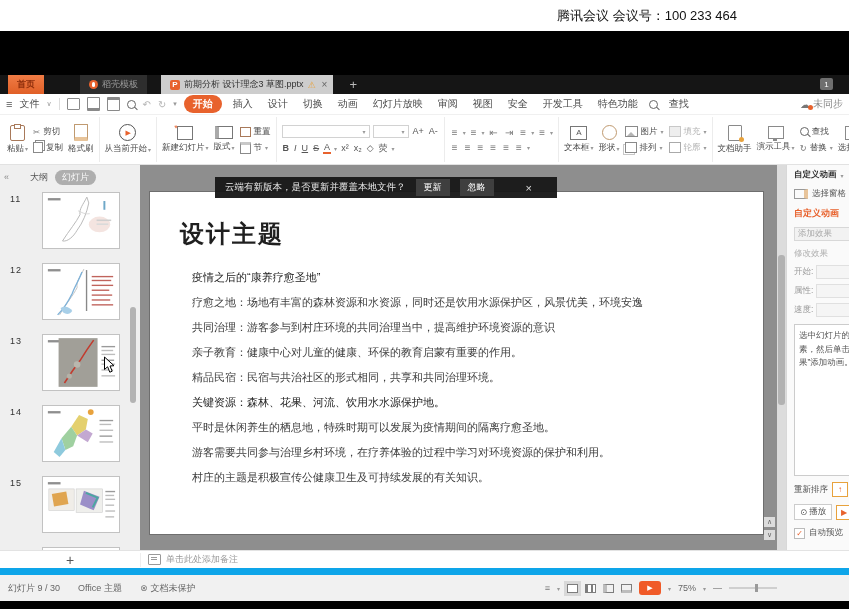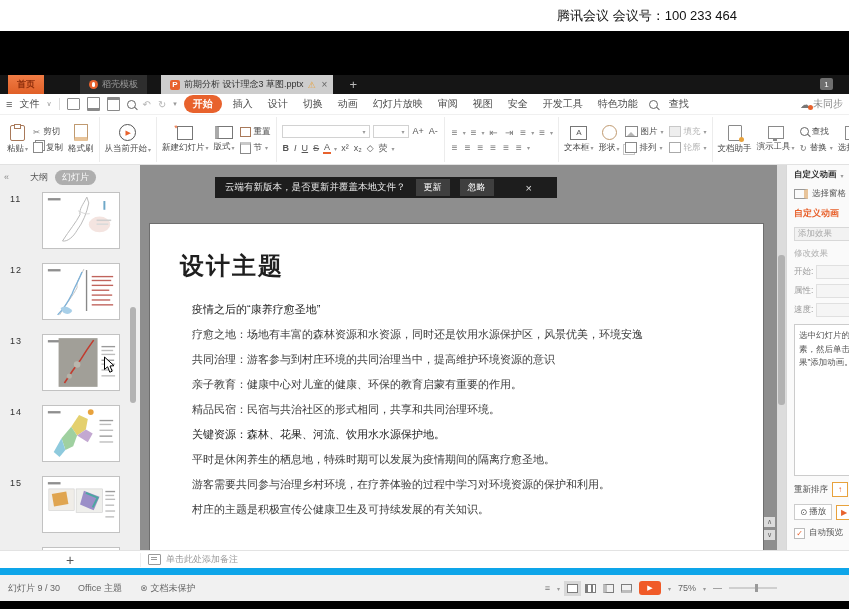--- a/index.html
+++ b/index.html
@@ -94,21 +94,21 @@
   .ptab-active{background:#aeaeae;color:#fbfbfb;border-radius:8px;}
   .thumbs{flex:1;overflow:hidden;padding-top:3px;}
   .thumbrow{display:flex;align-items:flex-start;margin-bottom:14px;}
   .thumbnum{width:42px;box-sizing:border-box;padding:2px 0 0 10px;font-size:9px;color:#333;letter-spacing:1px;}
   .thumbbox{width:78px;height:57px;background:#fff;border:1px solid #c2c2c2;box-sizing:border-box;overflow:hidden;}
   .thumbbox svg{display:block;}
   .pscroll{position:absolute;right:4px;top:142px;width:6px;height:96px;background:#b3b3b3;border-radius:3px;}
   
   .canvas{width:646px;flex-shrink:0;position:relative;background:#8e8e8e;overflow:hidden;}
   .slide{position:absolute;left:10px;top:27px;width:613px;height:342px;background:#fff;
-         box-shadow:0 0 0 1px #6e6e6e;margin-top:32px;}
+         box-shadow:0 0 0 1px #6e6e6e;}
   .slide-title{position:absolute;left:30px;top:26px;font-size:24px;font-weight:bold;color:#1f1f1f;letter-spacing:2px;}
   .slide-body{position:absolute;left:42px;top:78px;right:16px;font-size:11px;color:#3c3c3c;}
   .slide-body p{margin:0 0 10px;white-space:nowrap;}
   .slide-body p.b{font-weight:normal;color:#222;}
   .cscroll{position:absolute;right:0;top:0;bottom:0;width:9px;background:#dcdcdc;}
   .cscroll i{position:absolute;left:1px;right:1px;top:90px;height:150px;background:#b2b2b2;border-radius:3px;}
   .navbtns{position:absolute;right:11px;bottom:10px;display:flex;flex-direction:column;gap:3px;}
   .navbtns span{width:11px;height:10px;background:#dcdcdc;color:#666;font-size:7px;display:flex;align-items:center;justify-content:center;}
   
   .apanel{width:110px;flex-shrink:0;background:#fafafa;border-left:1px solid #d8d8d8;display:flex;flex-direction:column;

